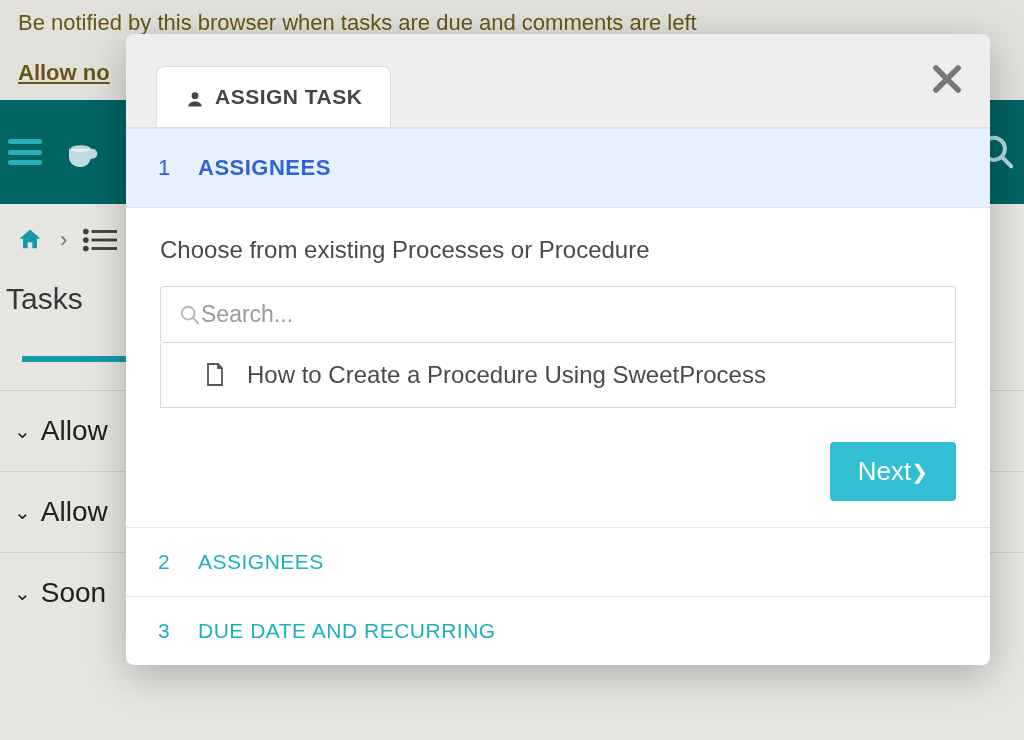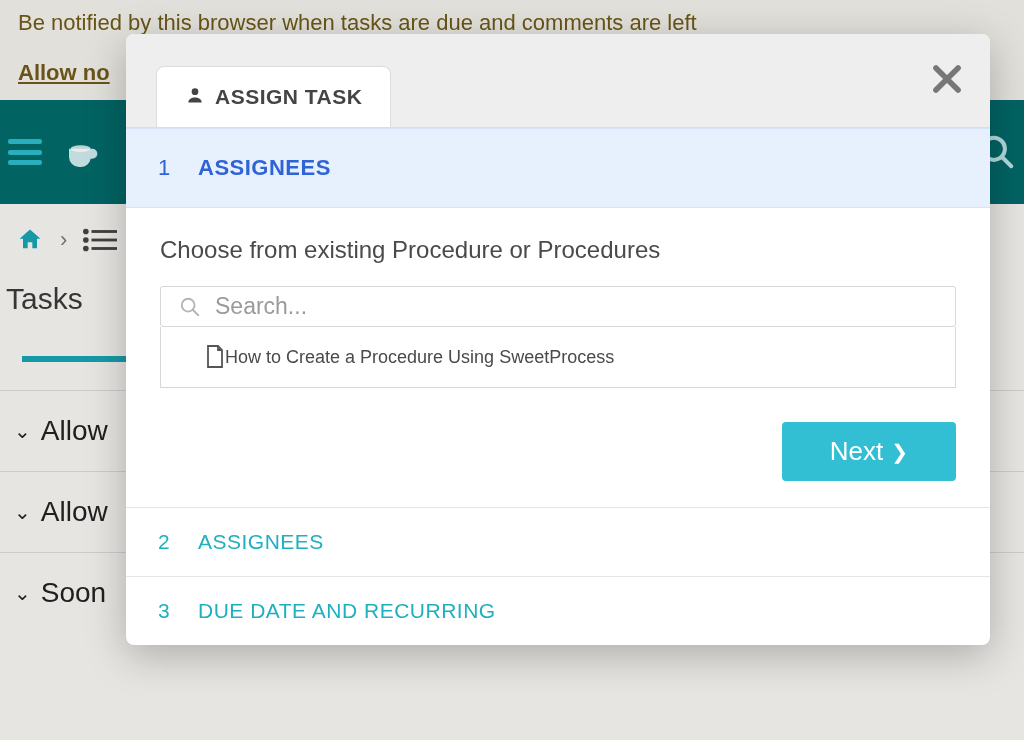--- a/index.html
+++ b/index.html
@@ -94,21 +94,21 @@
     position:absolute;
     left: 30px; bottom: 0;
     background:#fff;
     border: 1px solid #ddd;
     border-bottom: none;
     border-radius: 8px 8px 0 0;
     padding: 18px 28px;
     font-weight: 700;
     font-size: 21px;
     color: #444;
-    display:flex; align-items:flex-start; gap:10px;
+    display:flex; align-items:flex-end; gap:10px;
     letter-spacing: .5px;
   }
   .person-ic { width:20px; height:20px; }
   .modal-close {
     position:absolute; right:24px; top:26px;
     width:38px; height:38px;
     color:#777; cursor:pointer;
   }
 
   .step-active {
@@ -125,47 +125,46 @@
   .step-active .num { color:#2f63d6; font-weight:500; width: 14px; }
 
   .step-body {
     padding: 28px 34px 26px 34px;
   }
   .step-instr { font-size: 24px; color:#4a4a4a; margin-bottom: 22px; }
   .search-box {
     border: 1px solid #d7d7d7;
     border-radius: 3px;
     display:flex; align-items:center;
-    padding: 6px 18px;
-    gap: 14px;
+    padding: 14px 18px;
   }
   .search-box svg { width:22px; height:22px; opacity:.55; }
   .search-box input {
     flex:1; border:none; outline:none;
     font-size: 23px; color:#444;
   }
   .search-box input::placeholder { color:#9a9a9a; }
 
   .result-item {
     border: 1px solid #d7d7d7;
     border-top: none;
     padding: 18px 22px 18px 44px;
-    font-size: 18px; color:#4a4a4a;
-    display:flex; align-items:center; 
+    font-size: 24px; color:#4a4a4a;
+    display:flex; align-items:center; gap:22px;
   }
   .doc-ic { width:20px; height:24px; }
 
   .next-row { display:flex; justify-content:flex-end; margin-top: 34px; }
   .next-btn {
     background: #33bfd3; color:#fff;
     border:none; border-radius:4px;
     font-size: 26px;
-    padding: 14px 48px;
+    padding: 14px 28px;
     cursor:pointer;
-    display:flex; align-items:center; gap:8px;
+    display:flex; align-items:center; 
   }
   .next-btn .rq { font-size: 20px; }
 
   .step-collapsed {
     border-top: 1px solid #e6e6e6;
     padding: 22px 32px;
     display:flex; align-items:center; gap:26px;
     color: #1fb0bf;
     font-size: 21px;
     letter-spacing: .5px;
@@ -246,21 +245,21 @@
       <line x1="19" y1="5" x2="5" y2="19" stroke="currentColor" stroke-width="3.5" stroke-linecap="round"></line>
     </svg>
   </div>
 
   <div class="step-active">
     <span class="num">1</span>
     <span>ASSIGNEES</span>
   </div>
 
   <div class="step-body">
-    <div class="step-instr">Choose from existing Procedure or Procedures</div>
+    <div class="step-instr">Choose from existing Processes or Procedure</div>
 
     <div class="search-box">
       <svg viewBox="0 0 24 24">
         <circle cx="10" cy="10" r="7" stroke="#777" stroke-width="2" fill="none"></circle>
         <line x1="15" y1="15" x2="21" y2="21" stroke="#777" stroke-width="2" stroke-linecap="round"></line>
       </svg>
       <input type="text" placeholder="Search..." style="">
     </div>
 
     <div class="result-item">

